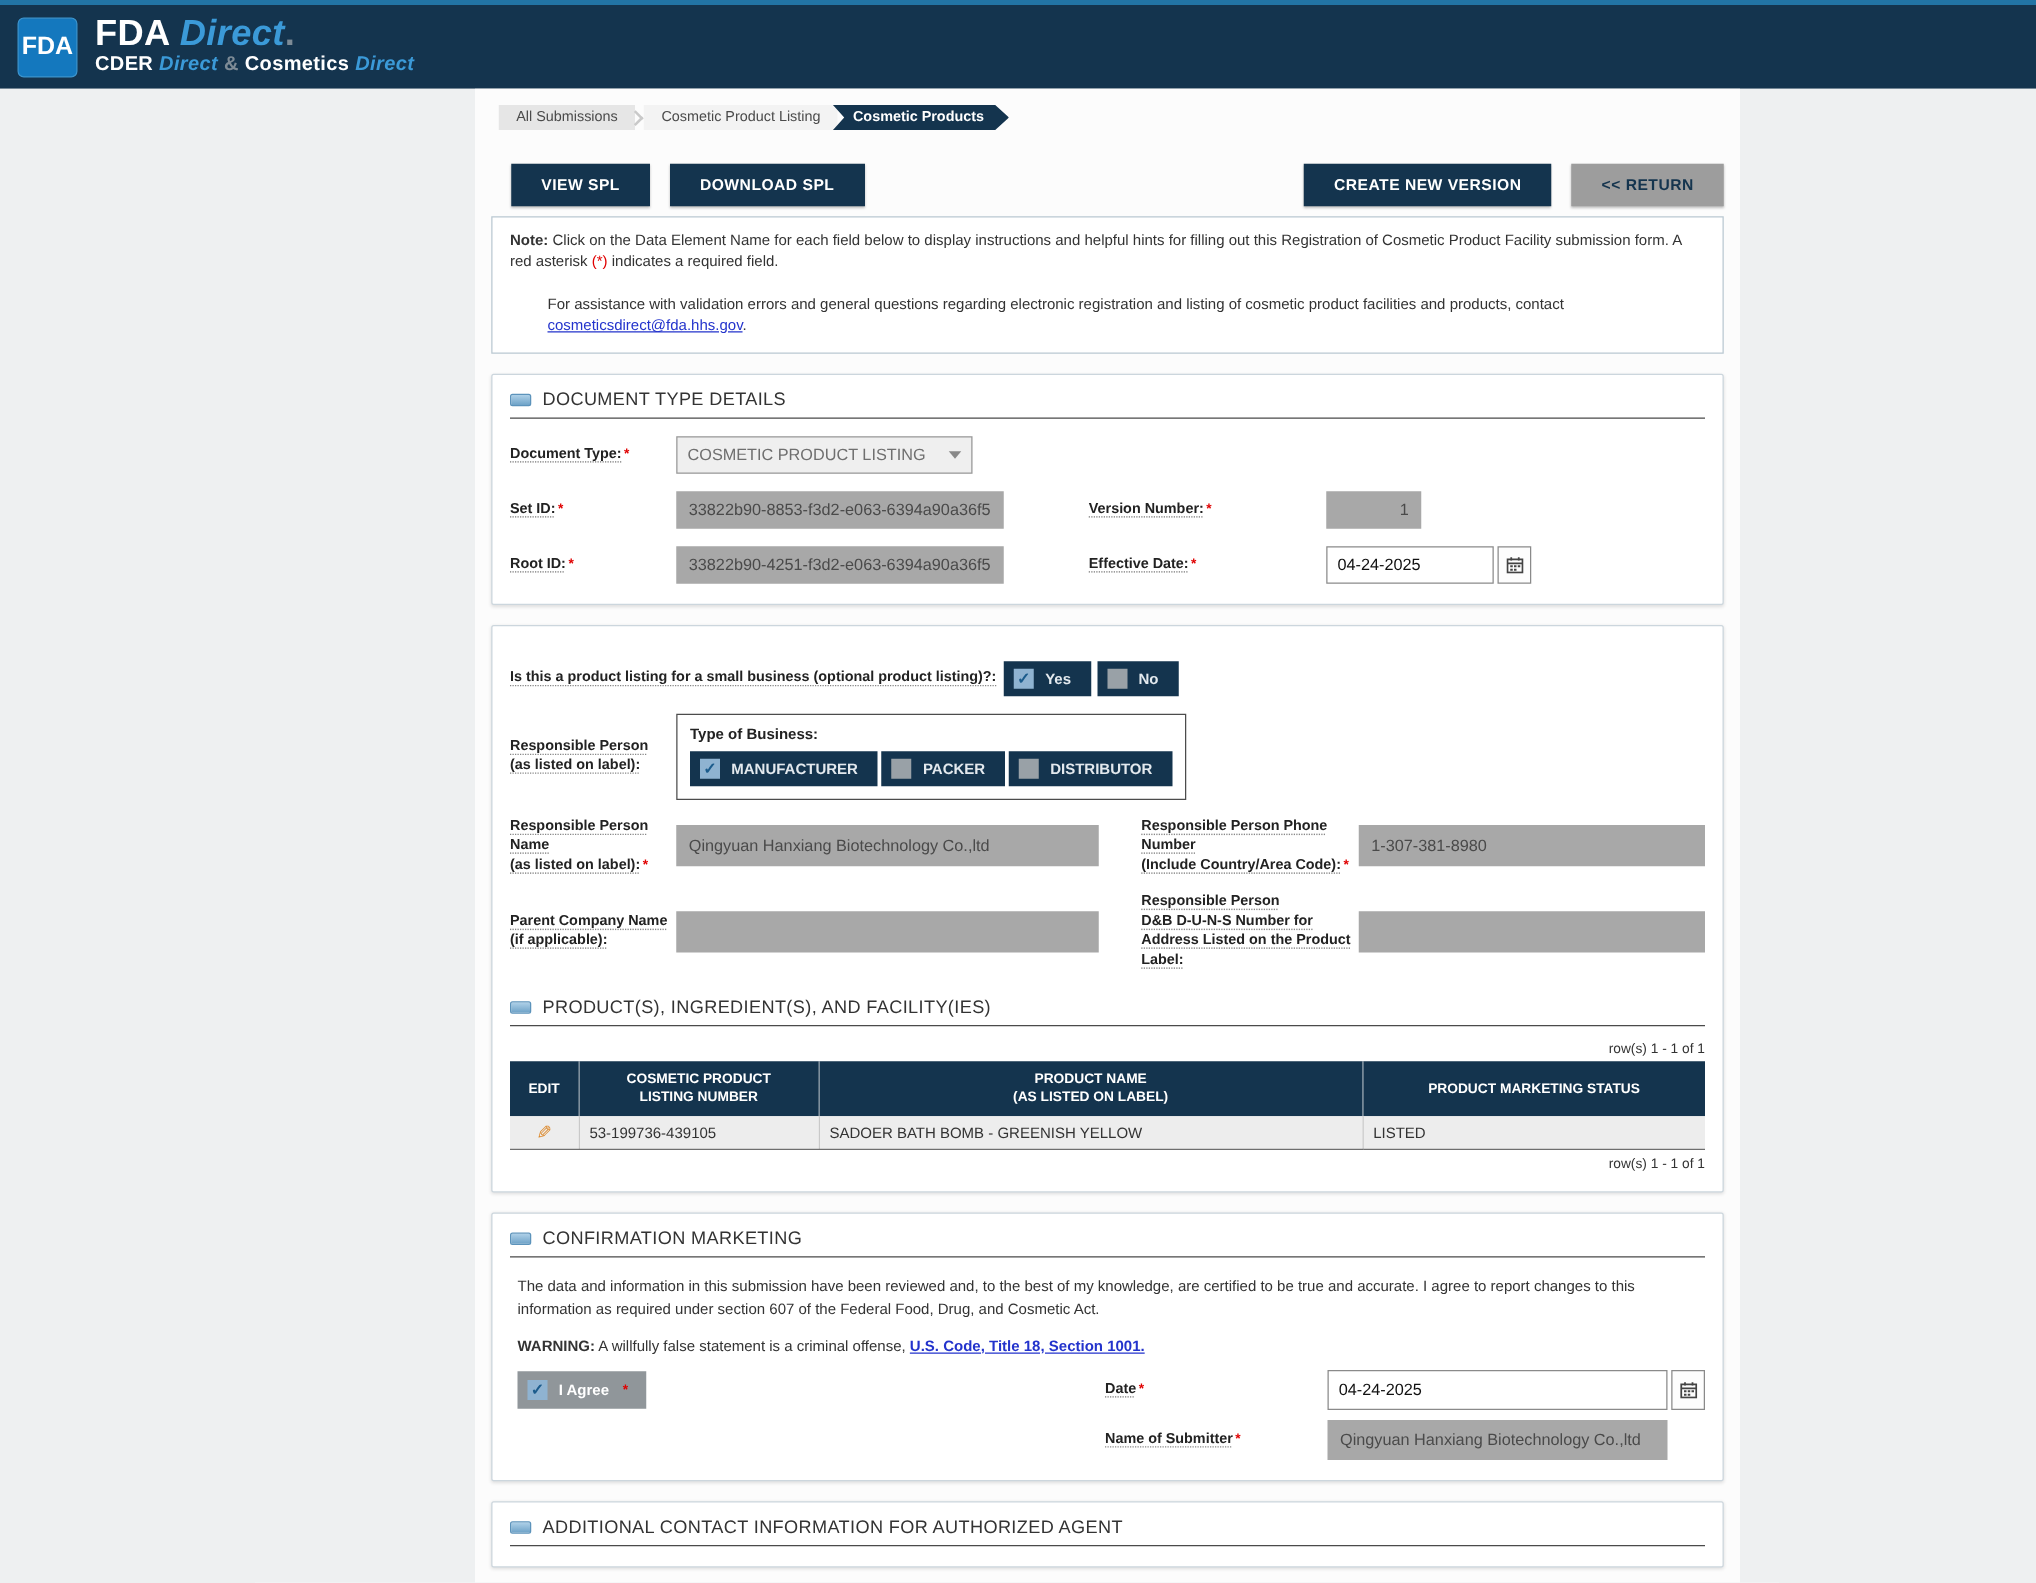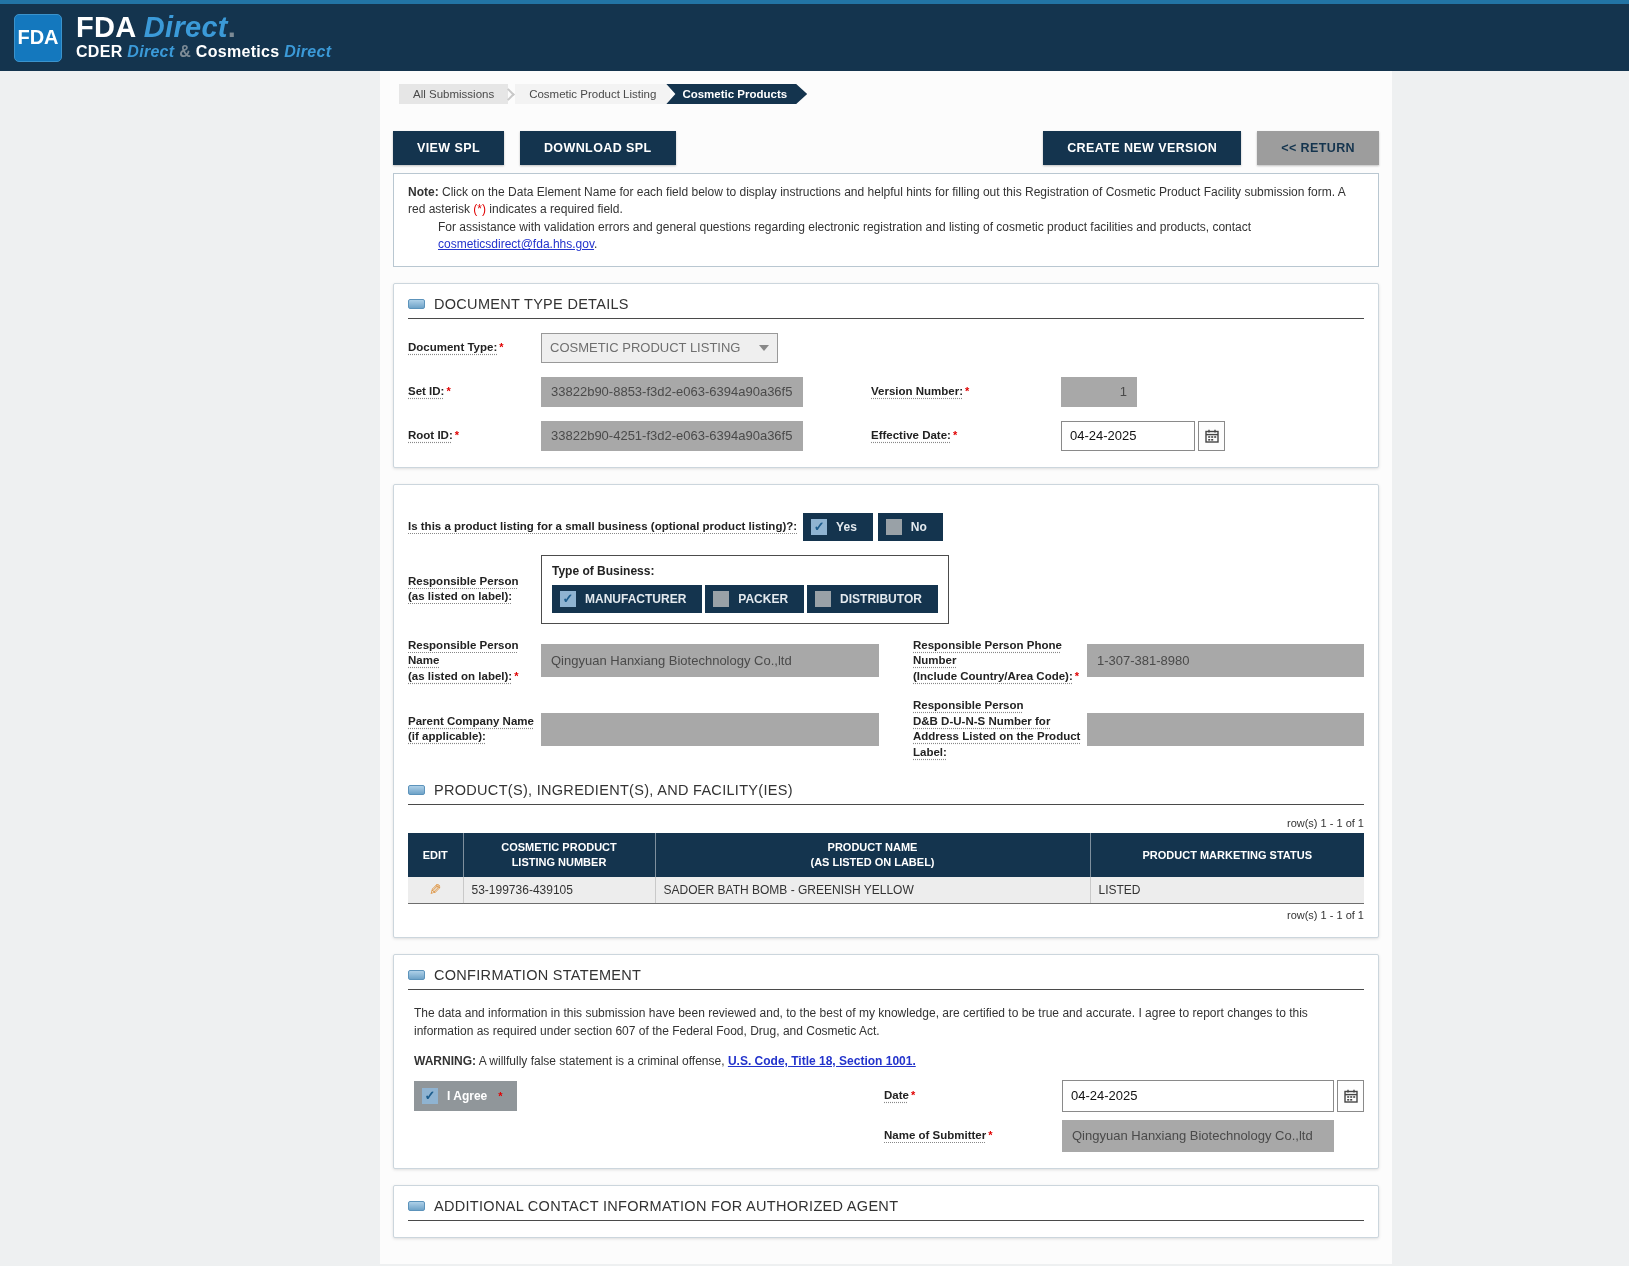--- a/index.html
+++ b/index.html
@@ -24,29 +24,29 @@
   
   .crumbs { display:flex; align-items:center; height:22px; margin:2px 0 0 6px; font-size:11.5px; }
   .crumb { padding:4px 14px; color:#4a4a4a; background:#e6e6e6; }
   .crumb.second { background:#f3f3f3; }
   .crumb-sep { width:9px; height:9px; border-top:2px solid #c9c9c9; border-right:2px solid #c9c9c9;
                transform:rotate(45deg); margin:0 2px 0 -4px; }
   .crumb.active { background:#14344e; color:#fff; font-weight:bold; padding:4px 20px 4px 16px; margin-left:-4px;
       clip-path:polygon(0 0, calc(100% - 11px) 0, 100% 50%, calc(100% - 11px) 100%, 0 100%, 9px 50%); }
 
   
-  .toolbar { display:flex; gap:16px; margin:26px 0 0 0;justify-content:flex-end; }
+  .toolbar { display:flex; gap:16px; margin:26px 0 0 16px;justify-content:flex-end; }
   .btn { border:none; cursor:pointer; font-family:inherit; font-weight:bold; font-size:12.5px; letter-spacing:.4px;
          padding:10px 24px; color:#fff; background:#14344e; box-shadow:0 1px 2px rgba(0,0,0,.25); }
   .btn.gray { background:#9d9d9d; color:#14344e; }
   .toolbar .right { margin-left:auto; display:flex; gap:16px; }
 
   
   .note-box { border:1px solid #b9c7d1; background:#fff; margin-top:8px; padding:10px 14px 12px; font-size:12px; color:#333; line-height:1.45; }
-  .note-box .assist { margin-top:0; padding-left:30px; }
+  .note-box .assist { margin-top:16px; padding-left:30px; }
   a.link { color:#2333cc; text-decoration:underline; cursor:pointer; }
   .red { color:#e00000; }
 
   
   .card { border:1px solid #ccd6dd; background:#fff; border-radius:2px; margin-top:16px; padding:12px 14px 16px;
           box-shadow:0 1px 3px rgba(0,0,0,.12); }
   .sec-head { display:flex; align-items:center; gap:9px; border-bottom:1px solid #4a4a4a; padding-bottom:6px; }
   .sec-icon { width:17px; height:10px; border-radius:2px; border:1px solid #5c93bb;
               background:linear-gradient(180deg,#aed0e8 0%,#6fa3c8 100%); }
   .sec-title { font-size:14.5px; font-weight:normal; color:#333; letter-spacing:.3px; }
@@ -310,21 +310,21 @@
         </tr>
       </tbody>
     </table>
 
     <div class="rowcount below">row(s) 1 - 1 of 1</div>
   </section>
 
   <section class="card">
     <div class="sec-head">
       <span class="sec-icon"></span>
-      <span class="sec-title">CONFIRMATION STATEMENT</span>
+      <span class="sec-title">CONFIRMATION MARKETING</span>
     </div>
 
     <div class="stmt">The data and information in this submission have been reviewed and, to the best of my knowledge, are certified to be true and accurate. I agree to report changes to this information as required under section 607 of the Federal Food, Drug, and Cosmetic Act.</div>
 
     <div class="warn">
       <b>WARNING:</b><span> A willfully false statement is a criminal offense, </span><a class="link" style="font-weight:bold;">U.S. Code, Title 18, Section 1001.</a>
     </div>
 
     <div class="conf-row">
       <span class="agree-btn">

